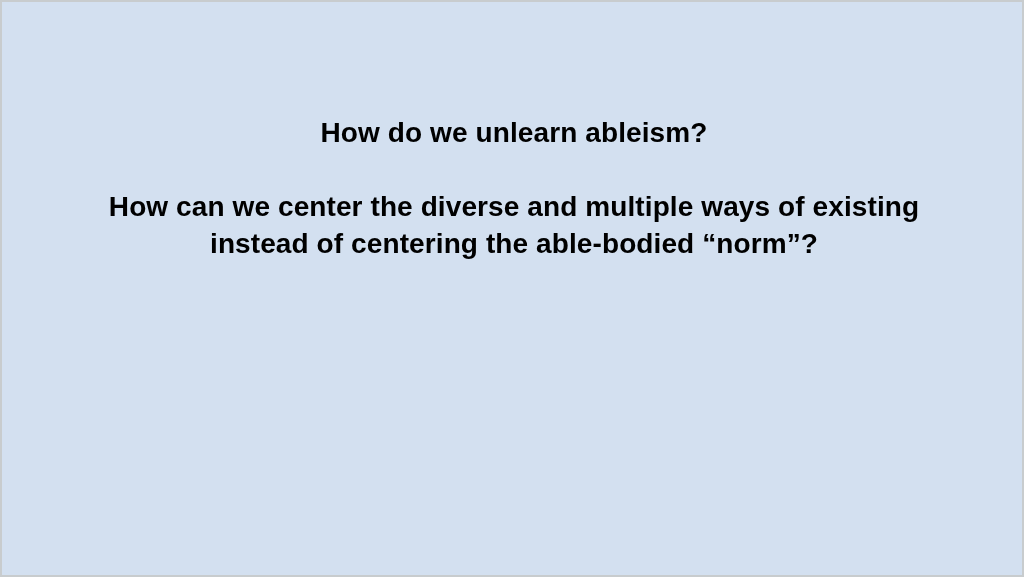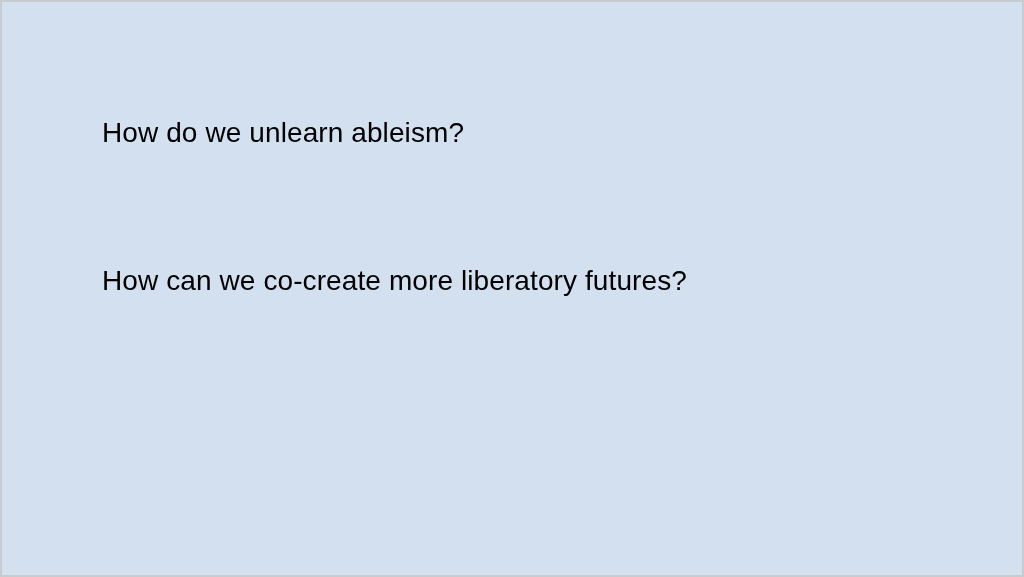--- a/index.html
+++ b/index.html
@@ -26,47 +26,47 @@
     position: absolute;
     left: 0;
     top: 0;
     width: 1024px;
     padding-top: 112px;
     box-sizing: border-box;
   }
   .q-block {
     width: 824px;
     margin: 0 auto;
-    text-align: left;
+    text-align: center;
     color: #000000;
     font-size: 28px;
     line-height: 37px;
-    font-weight: 400;
+    font-weight: 700;
     letter-spacing: 0.1px;
     white-space: normal;
   }
   .q-gap {
     height: 37px;
   }
   .q-gap-tall {
     height: 37px;
   }
 </style>
 </head>
 <body>
 
 <div class="slide">
   <div class="slide-body">
 
     <p class="q-block">How do we unlearn ableism?</p>
 
     <div class="q-gap"></div>
 
+    <p class="q-block">How can we center the diverse and multiple ways of existing instead of centering the able-bodied “norm”?</p>
 
     <div class="q-gap-tall"></div>
 
 
     <div class="q-gap"></div>
 
-    <p class="q-block">How can we co-create more liberatory futures?</p>
 
   </div>
 </div>
 
 </body></html>

